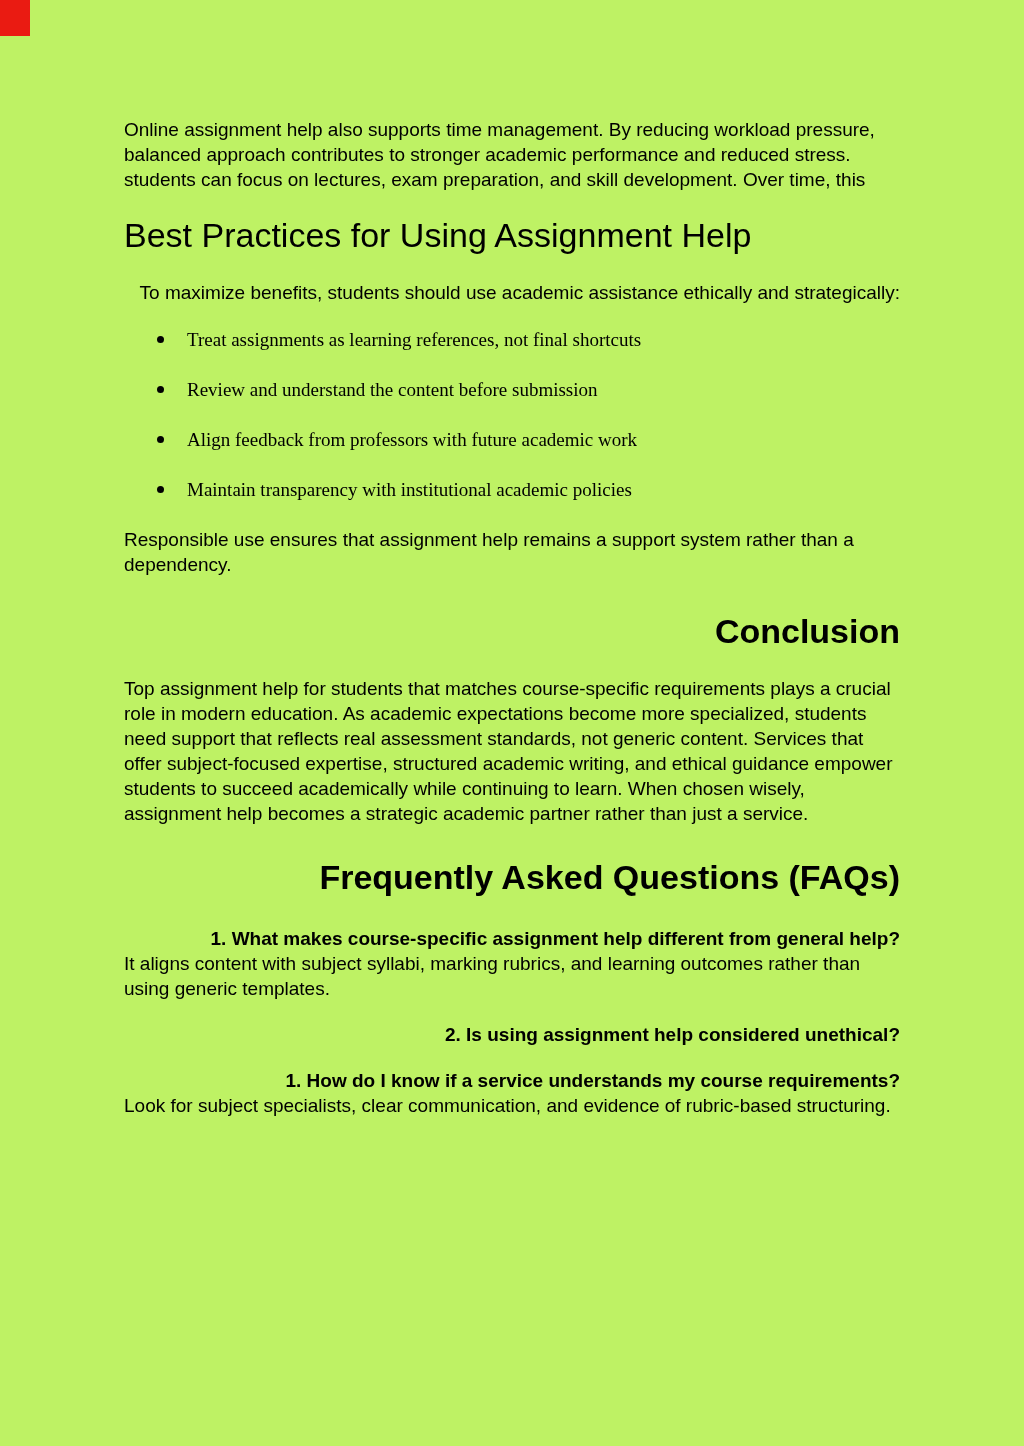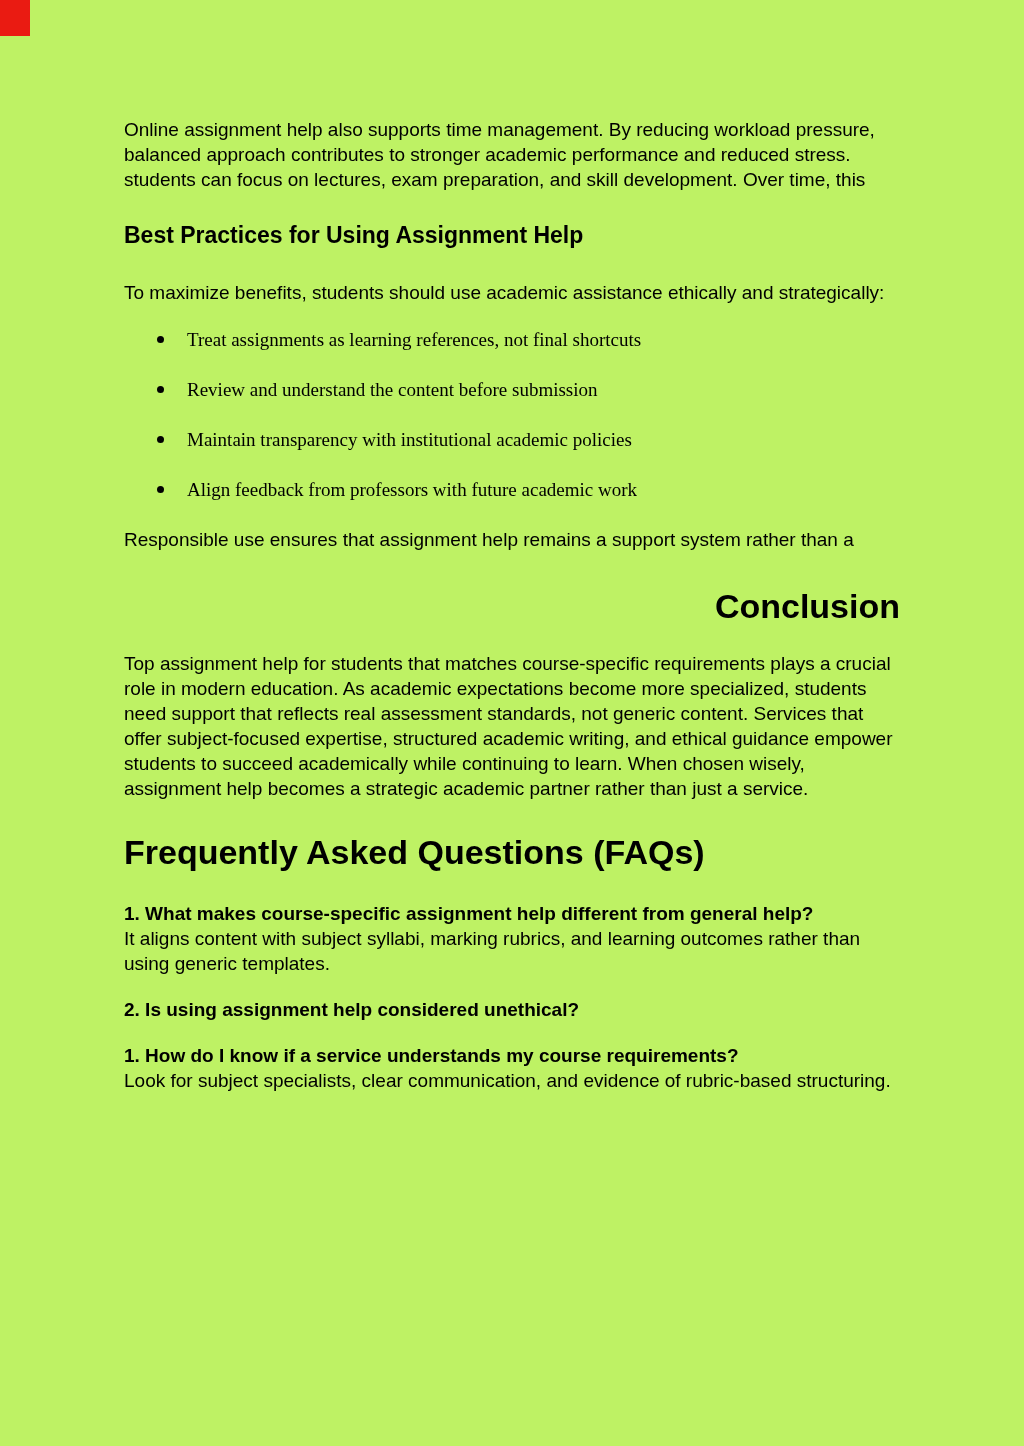--- a/index.html
+++ b/index.html
@@ -32,35 +32,36 @@
   }
   
   .lines > div {
     height: 25px;
     line-height: 25px;
     white-space: nowrap;
   }
   .heading-lines > div {
     height: 48px;
     line-height: 48px;
-    font-size: 23px;
-    font-weight: 700;
+    font-size: 34px;
+    font-weight: 400;
     white-space: nowrap;
   }
   .heading-single {
     height: 48px;
     line-height: 48px;
     font-size: 34px;
     font-weight: 700;
     white-space: nowrap;
   }
   .line {
     height: 25px;
     line-height: 25px;
     white-space: nowrap;
+    text-align: right;
   }
   .q { font-weight: 700; }
 
   
   .p-intro       { margin: 0; }
   .h-best        { margin: 19px 0 0 0; }
   .p-maximize    { margin-top: 21px; }
   .bullet-list   { margin: 22px 0 0 0; padding: 0; list-style: none; }
   .bullet-item {
     position: relative;
@@ -76,21 +77,21 @@
     left: 33px;
     top: 9px;
     width: 7px;
     height: 7px;
     border-radius: 50%;
     background: #000000;
   }
   .p-responsible { margin-top: 21px; }
   .h-conclusion  { margin-top: 30px; text-align: right; }
   .p-conclusion  { margin-top: 21px; }
-  .h-faq         { margin-top: 27px; }
+  .h-faq         { margin-top: 27px; text-align: right; }
   .faq-item-first { margin-top: 25px; }
   .faq-item      { margin-top: 21px; }
 </style>
 </head>
 <body style="background: rgb(255, 255, 255); color: rgb(0, 0, 0);">
 
 <div class="page">
 
   <div class="red-marker" style="background: rgb(234, 27, 18);"></div>
 
@@ -112,30 +113,31 @@
       <li class="bullet-item">
         <span class="dot"></span>
         <span>Treat assignments as learning references, not final shortcuts</span>
       </li>
       <li class="bullet-item">
         <span class="dot"></span>
         <span>Review and understand the content before submission</span>
       </li>
       <li class="bullet-item">
         <span class="dot"></span>
-        <span>Maintain transparency with institutional academic policies</span>
+        <span>Align feedback from professors with future academic work</span>
       </li>
       <li class="bullet-item">
         <span class="dot"></span>
-        <span>Align feedback from professors with future academic work</span>
+        <span>Maintain transparency with institutional academic policies</span>
       </li>
     </ul>
 
     <div class="p-responsible lines">
         <div>Responsible use ensures that assignment help remains a support system rather than a</div>
+        <div>dependency.</div>
       </div>
 
     <div class="h-conclusion heading-single">Conclusion</div>
 
     <div class="p-conclusion lines">
         <div>Top assignment help for students that matches course-specific requirements plays a crucial</div>
         <div>role in modern education. As academic expectations become more specialized, students</div>
         <div>need support that reflects real assessment standards, not generic content. Services that</div>
         <div>offer subject-focused expertise, structured academic writing, and ethical guidance empower</div>
         <div>students to succeed academically while continuing to learn. When chosen wisely,</div>

